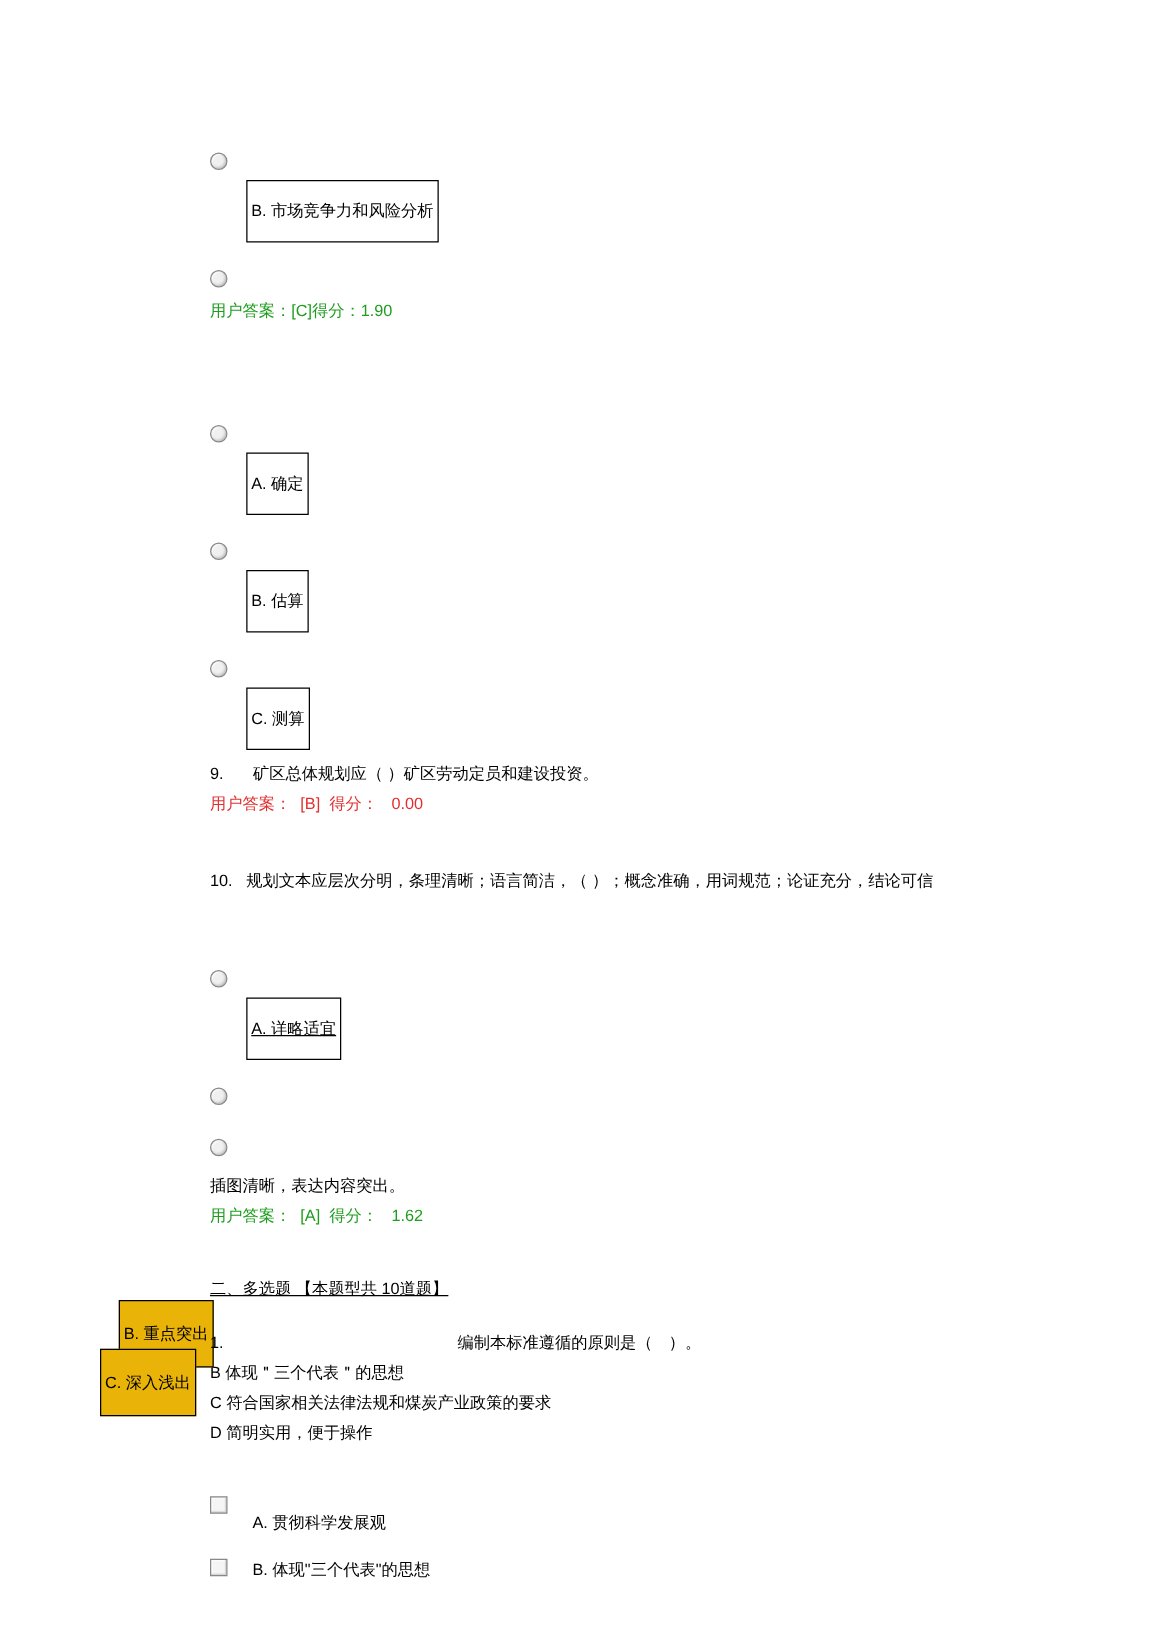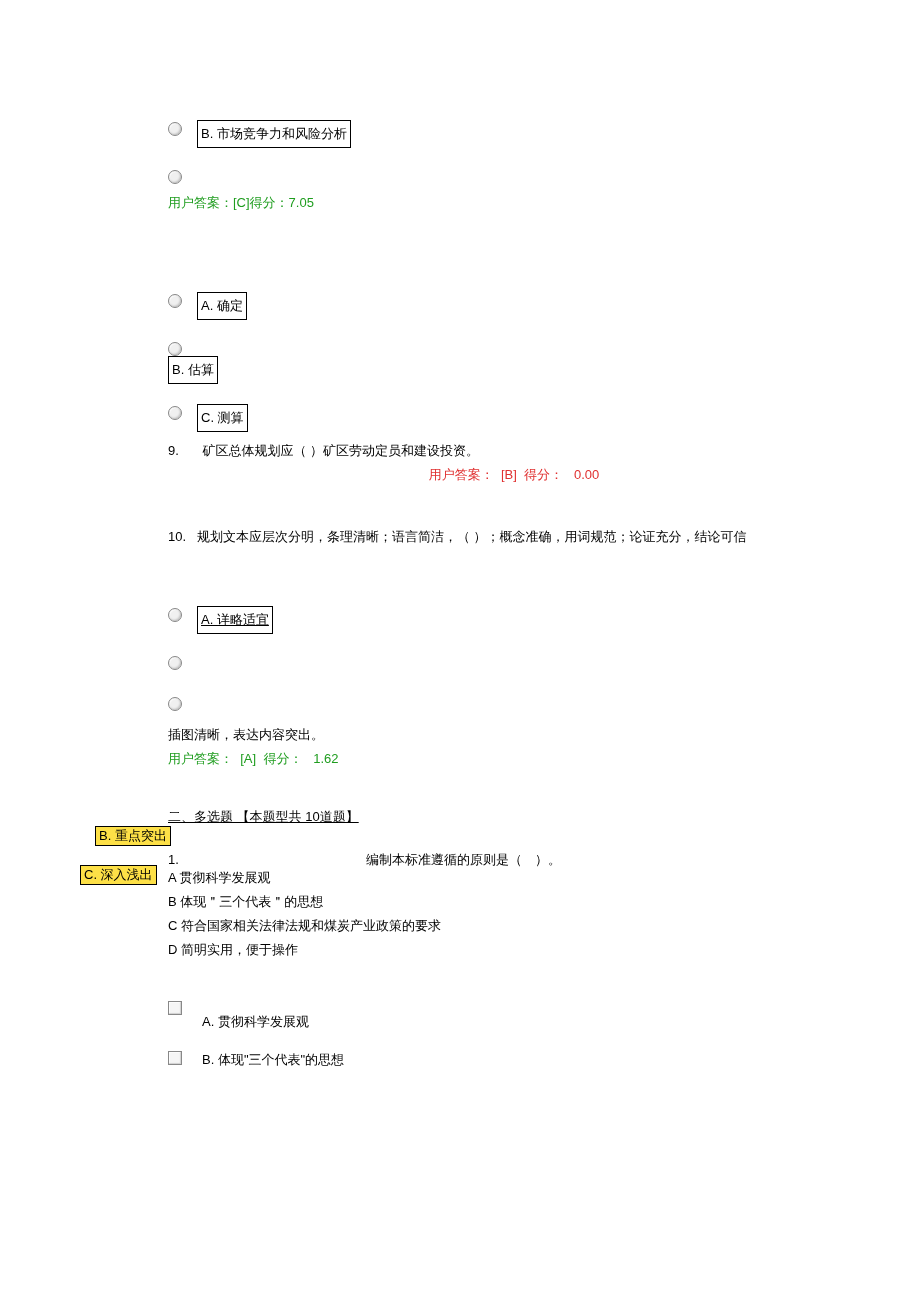--- a/index.html
+++ b/index.html
@@ -34,75 +34,75 @@
     height: 12px;
     border: 1px solid #888;
     background: #f5f5f5;
     box-shadow: inset -1px -1px 1px rgba(0,0,0,0.15), inset 1px 1px 1px rgba(255,255,255,0.8);
     margin-right: 20px;
     margin-top: 2px;
     flex-shrink: 0;
   }
   .boxed {
     border: 1px solid #000;
-    padding: 4px 3px;
+    padding: 15px 3px;
     display: inline-block;
+    margin-top: 24px;
   }
   .answer-green {
     color: #1f9d1f;
     margin-top: 6px;
     padding-left: 108px;
   }
   .answer-red {
     color: #e03030;
     margin-top: 6px;
     padding-left: 108px;
-    text-align: center;
   }
   .indent-block { padding-left: 108px; }
   .section-heading {
     font-weight: normal;
     padding-left: 108px;
     margin-top: 40px;
     text-decoration: underline;
   }
   .spacer-lg { height: 70px; }
   .spacer-md { height: 30px; }
   .float-box {
     position: relative;
   }
   .over-box {
     position: absolute;
     border: 1px solid #000;
-    padding: 0 3px;
-    background: #fde047;
+    padding: 17px 3px;
+    background: #eab308;
     font-size: 13px;
   }
 </style>
 </head>
 <body>
 
 <div class="option-row" style="margin-top:80px;">
   <span class="radio-circle"></span>
   <span class="boxed">B. 市场竞争力和风险分析</span>
 </div>
 
 <div class="option-row" style="margin-top:20px;">
   <span class="radio-circle"></span>
 </div>
 
-<div class="answer-green">用户答案：[C]得分：7.05</div>
+<div class="answer-green">用户答案：[C]得分：1.90</div>
 
 <div class="spacer-lg"></div>
 
 <div class="option-row">
   <span class="radio-circle"></span>
   <span class="boxed">A. 确定</span>
 </div>
-<div class="option-row" style="margin-top:20px;flex-direction:column;">
+<div class="option-row" style="margin-top:20px;">
   <span class="radio-circle"></span>
   <span class="boxed">B. 估算</span>
 </div>
 <div class="option-row" style="margin-top:20px;">
   <span class="radio-circle"></span>
   <span class="boxed">C. 测算</span>
 </div>
 
 <div class="indent-block" style="margin-top:2px;">
   <span>9.</span>
@@ -152,21 +152,20 @@
 </div>
 
 <div class="indent-block" style="margin-top:25px; position:relative;">
   <span>1.</span>
   <span style="display:inline-block; width:180px;"></span>
   <span>编制本标准遵循的原则是（　）。</span>
 </div>
 
 <div class="float-box indent-block" style="margin-top:0px; position:relative;">
   <span class="over-box" style="left:20px; top:-4px; z-index:2;">C. 深入浅出</span>
-  <div style="padding-top:0px;">A 贯彻科学发展观</div>
 </div>
 
 <div class="indent-block" style="margin-top:6px;">B 体现＂三个代表＂的思想</div>
 <div class="indent-block" style="margin-top:6px;">C 符合国家相关法律法规和煤炭产业政策的要求</div>
 <div class="indent-block" style="margin-top:6px;">D 简明实用，便于操作</div>
 
 <div class="spacer-md"></div>
 
 <div class="option-row">
   <span class="checkbox-sq"></span>

